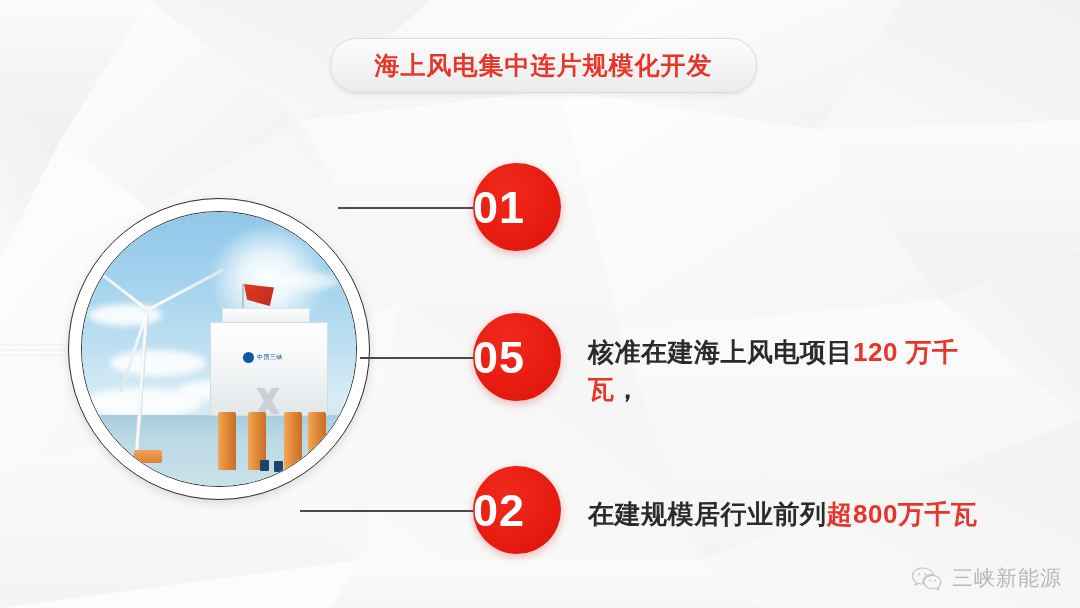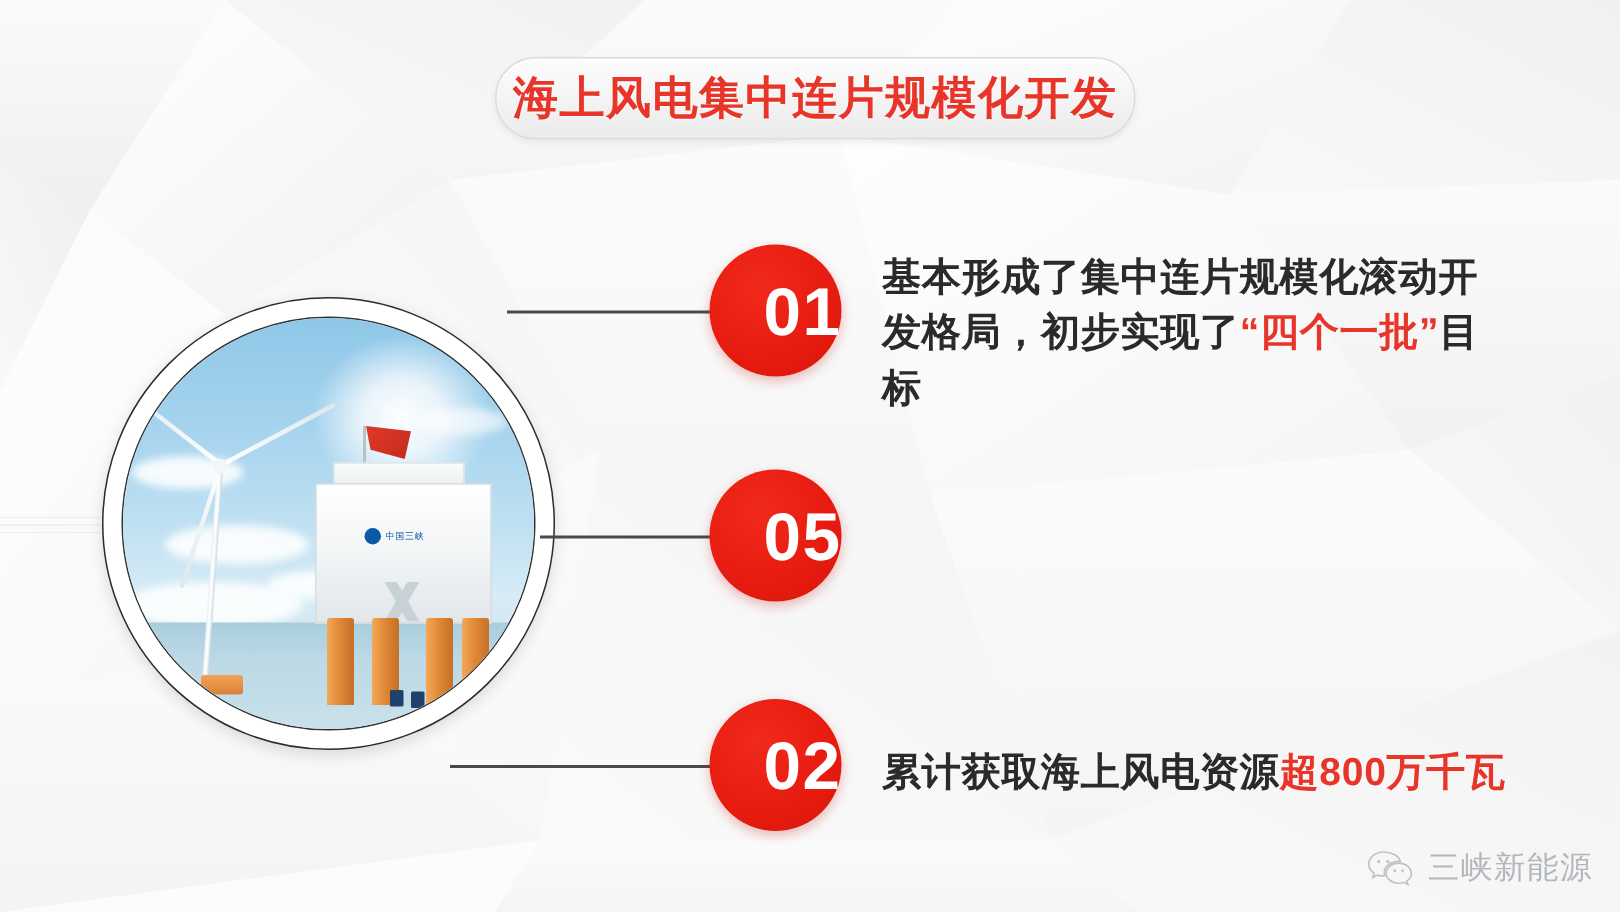--- a/index.html
+++ b/index.html
@@ -17,21 +17,21 @@
   
   .title-pill{
     position:absolute;left:330px;top:38px;width:425px;height:53px;
     border-radius:27px;
     background:linear-gradient(180deg,#fdfdfd 0%,#f4f4f4 48%,#ebebeb 100%);
     border:1px solid #dcdcdc;
     box-shadow:0 2px 5px rgba(0,0,0,.07), inset 0 1px 0 #ffffff;
     display:flex;align-items:center;justify-content:center;
   }
   .title-text{
-    color:#e8352a;font-size:30px;font-weight:bold;letter-spacing:1px;
+    color:#e8352a;font-size:25px;font-weight:bold;letter-spacing:1px;
     line-height:1;white-space:nowrap;
     text-shadow:0 1px 1px rgba(255,255,255,.9);
   }
   
   .photo-wrap{
     position:absolute;left:68px;top:198px;width:302px;height:302px;
     border-radius:50%;
     background:#ffffff;
     border:1.5px solid #2b2b2b;
     box-shadow:0 3px 10px rgba(0,0,0,.13);
@@ -110,21 +110,21 @@
       linear-gradient(-60deg,transparent 46%,#c8d1d6 47%,#c8d1d6 53%,transparent 54%);
   }
   .boat{position:absolute;width:9px;height:11px;background:#20416b;border-radius:1px;}
   
   .connector{position:absolute;height:2px;background:#4a4a4a;}
   
   .badge{
     position:absolute;width:88px;height:88px;border-radius:50%;
     background:radial-gradient(circle at 38% 32%,#f02a1c 0%,#e81c10 55%,#d8150a 100%);
     box-shadow:0 3px 8px rgba(190,20,10,.28);
-    display:flex;align-items:center;justify-content:flex-end;
+    display:flex;align-items:center;justify-content:flex-start;
   }
   .badge-num{
     font-size:45px;font-weight:bold;color:#fff;letter-spacing:1px;
     line-height:1;font-family:"Liberation Sans","DejaVu Sans",sans-serif;
   }
   
   .item-text{
     position:absolute;color:#2a2a2a;font-size:26px;font-weight:bold;
     line-height:1.42;letter-spacing:.5px;
   }
@@ -226,41 +226,36 @@
     </div>
   </div>
 
   <div class="connector" style="left:338px;top:207px;width:145px;"></div>
   <div class="connector" style="left:360px;top:357px;width:125px;"></div>
   <div class="connector" style="left:300px;top:510px;width:190px;"></div>
 
   <div class="badge" style="left:473px;top:163px;">
     <span class="badge-num">01</span>
   </div>
-  <div class="item-text" style="left:588px;top:166px;width:420px;">
-    <div>
-      <span>基本形成了集中连片规模化滚动开</span>
-    </div>
-    <div>
-      <span>发格局，初步实现了</span><span class="hl">“四个一批”</span><span>目标</span>
-    </div>
-  </div>
 
   <div class="badge" style="left:473px;top:313px;">
     <span class="badge-num">05</span>
   </div>
   <div class="item-text" style="left:588px;top:334px;width:420px;">
+    <div>
+      <span>核准在建海上风电项目</span><span class="hl">120 万千瓦</span><span>，</span>
+    </div>
   </div>
 
   <div class="badge" style="left:473px;top:466px;">
     <span class="badge-num">02</span>
   </div>
   <div class="item-text" style="left:588px;top:496px;width:430px;">
     <div>
-      <span>累计获取海上风电资源</span><span class="hl">超800万千瓦</span><span></span>
+      <span>在建规模居行业前列</span><span class="hl">超800万千瓦</span><span></span>
     </div>
   </div>
 
   <div class="watermark">
     <svg width="32" height="26" viewBox="0 0 32 26">
       <path d="M11.5 2C5.9 2 1.5 5.6 1.5 10c0 2.5 1.4 4.7 3.6 6.2L4.2 19l3.1-1.6c1.3.4 2.7.6 4.2.6h.6c-.2-.6-.3-1.3-.3-2 0-4.3 4.3-7.8 9.6-7.8.4 0 .8 0 1.2.1C21.7 4.8 17.1 2 11.5 2z" fill="none" stroke="#a8aeb4" stroke-width="1.1"></path>
       <circle cx="8.2" cy="8.3" r="1.05" fill="#a8aeb4"></circle>
       <circle cx="14.2" cy="8.3" r="1.05" fill="#a8aeb4"></circle>
       <path d="M21.4 9.4c-4.6 0-8.3 3-8.3 6.7 0 3.7 3.7 6.7 8.3 6.7 1.2 0 2.4-.2 3.4-.6l2.8 1.4-.7-2.3c1.8-1.2 3-3.1 3-5.2 0-3.7-3.8-6.7-8.5-6.7z" fill="none" stroke="#a8aeb4" stroke-width="1.1"></path>
       <circle cx="18.9" cy="14.5" r=".95" fill="#a8aeb4"></circle>

